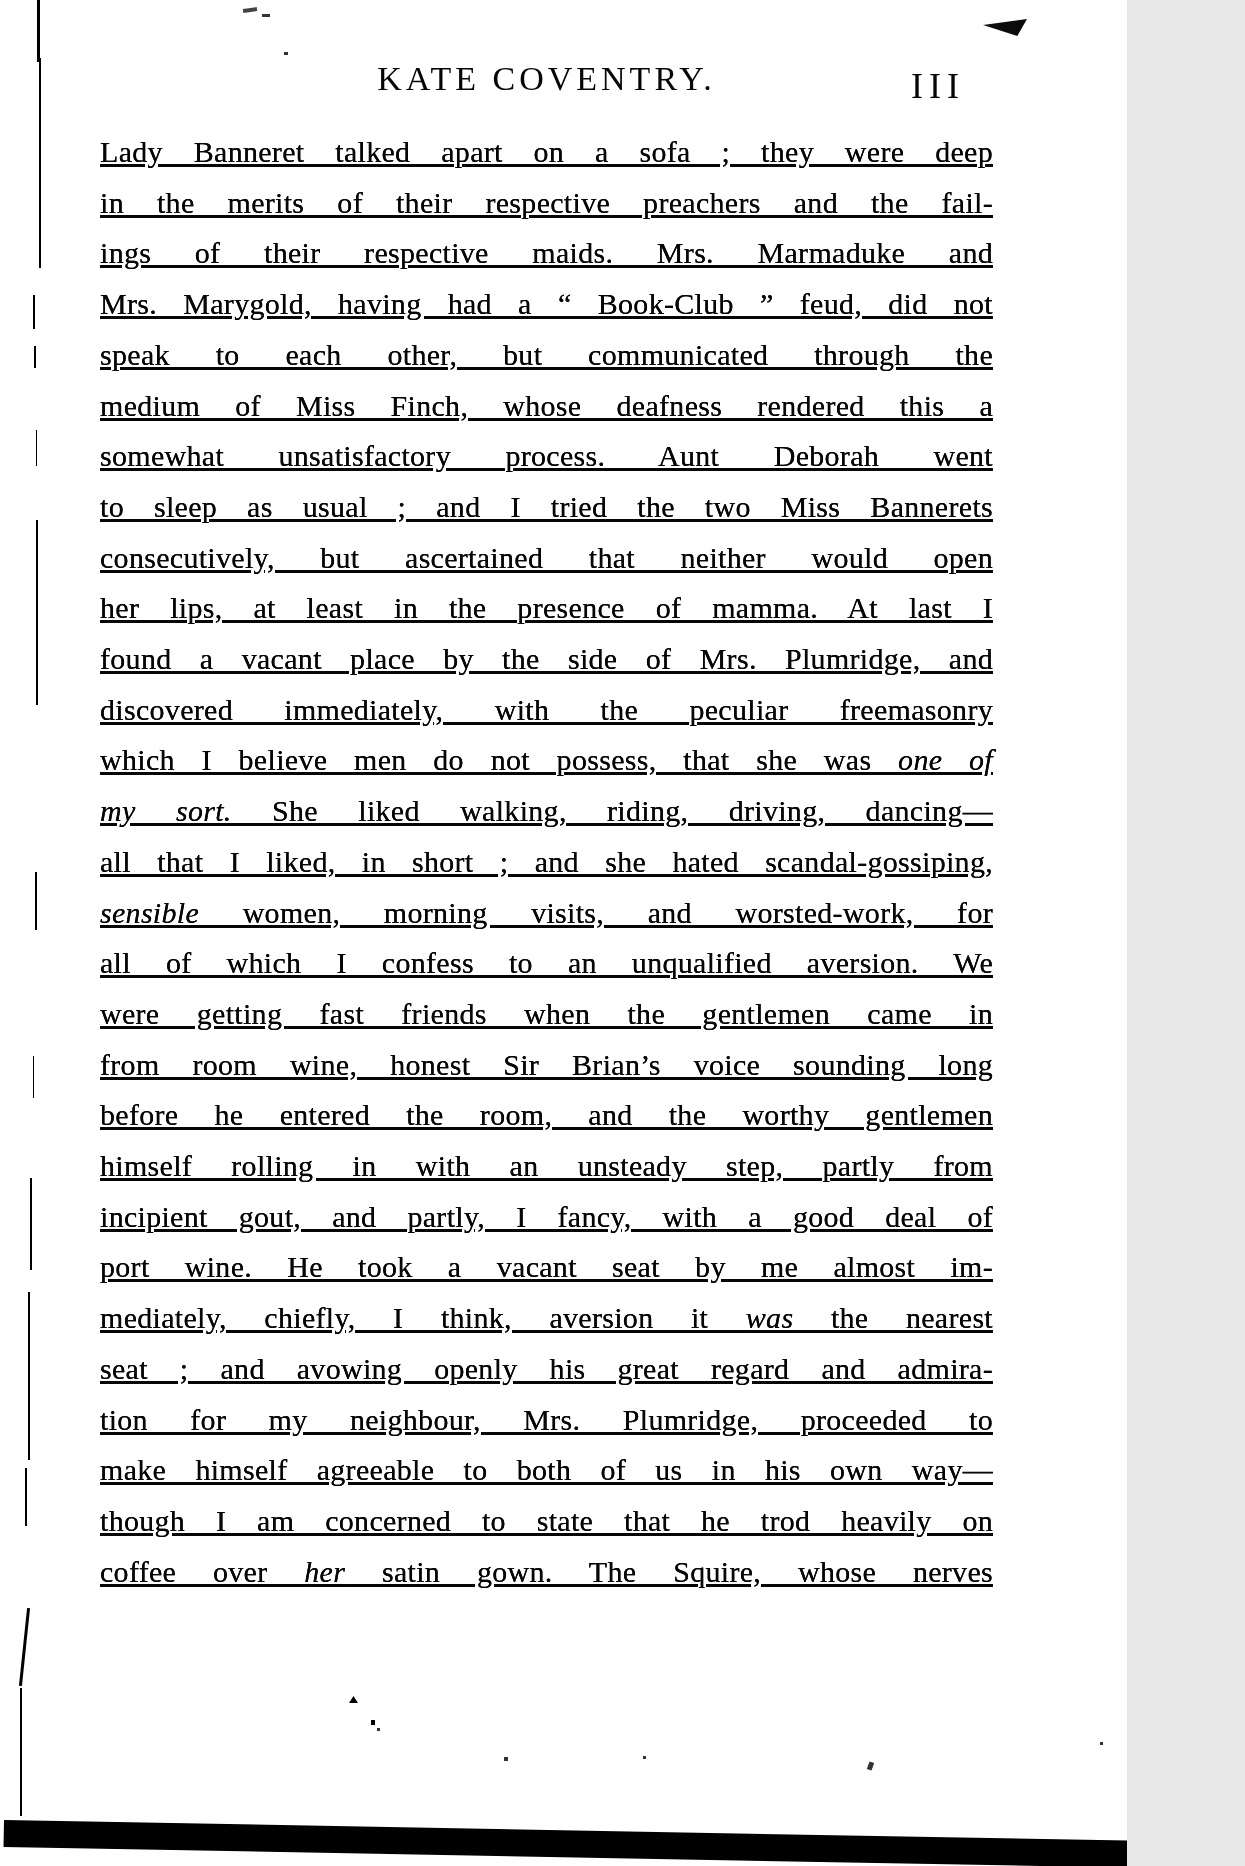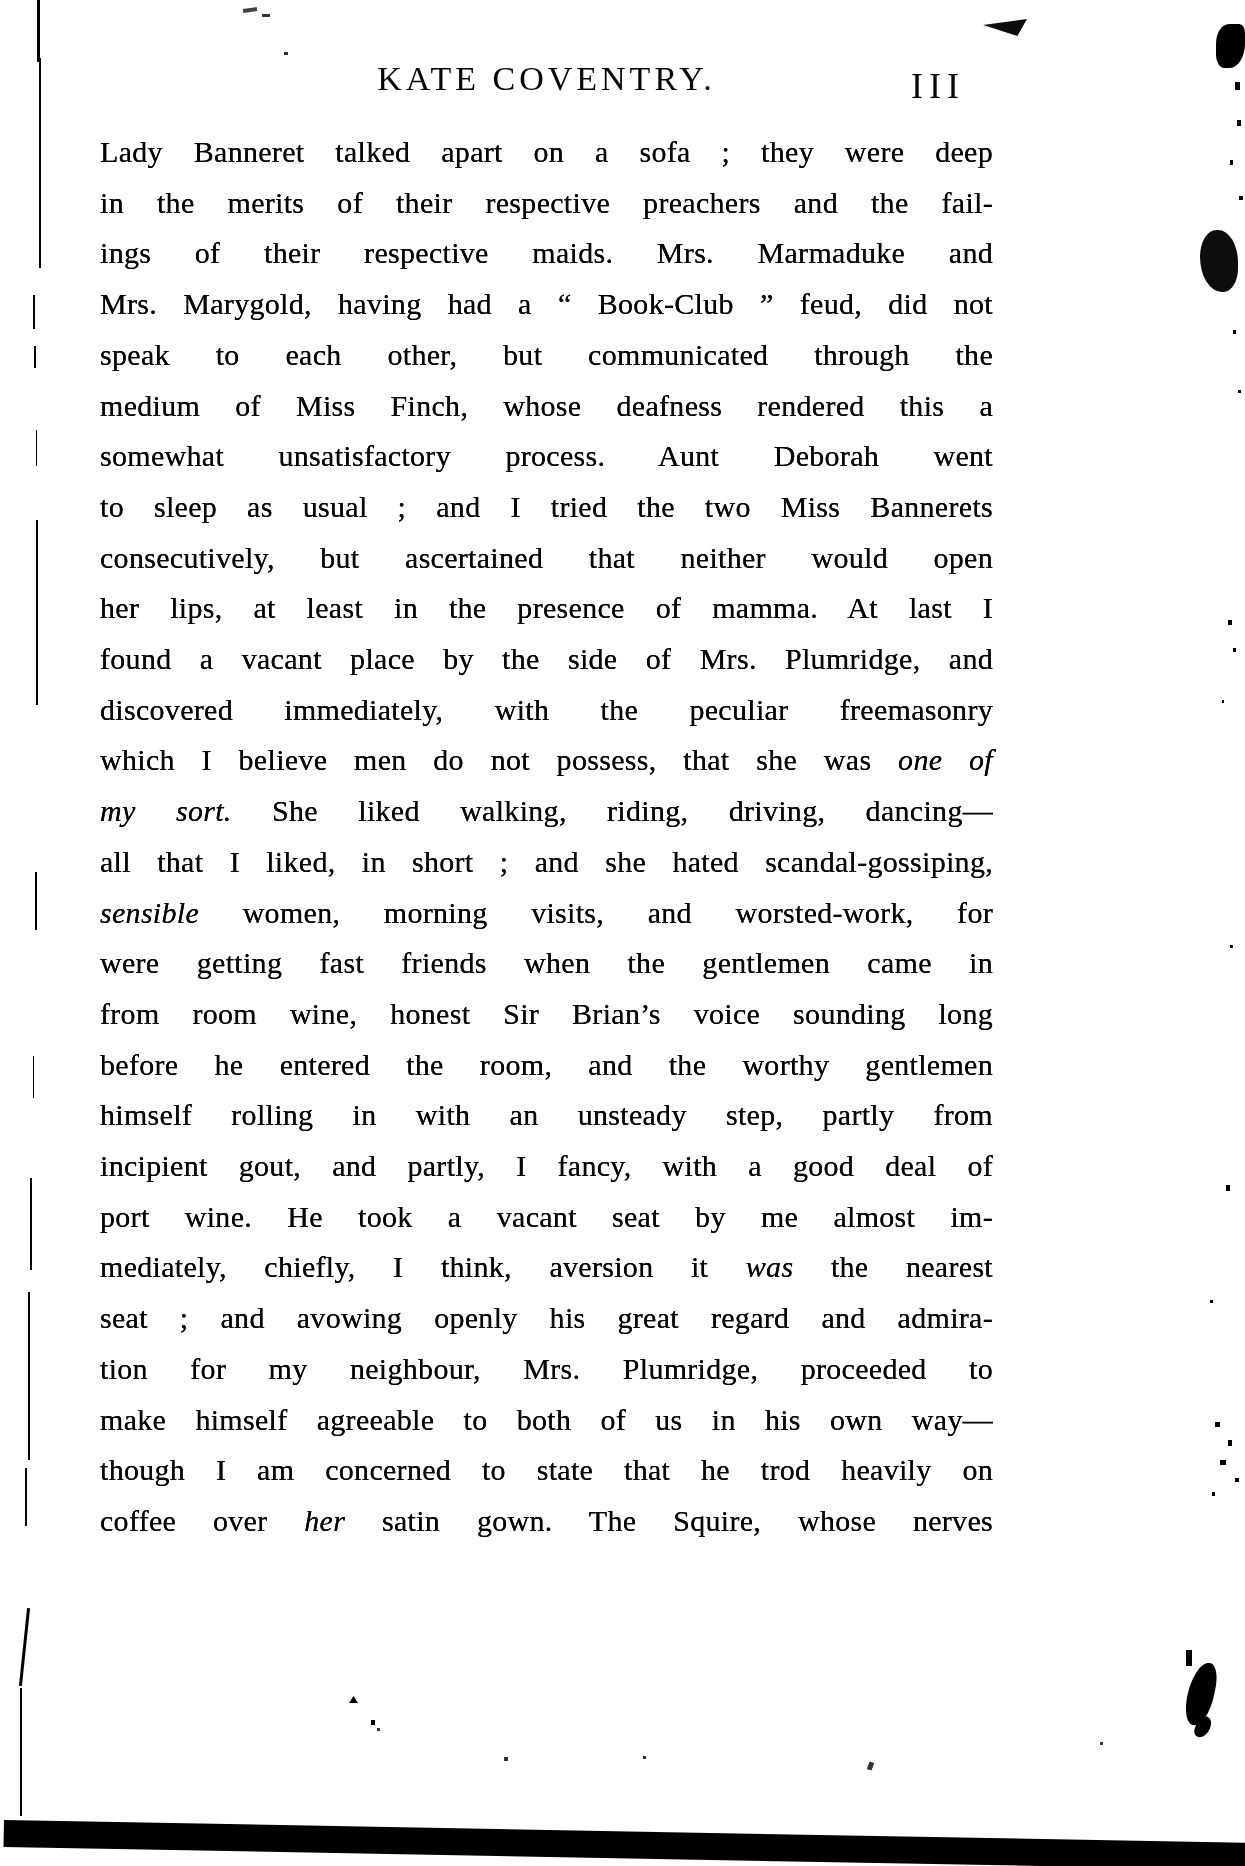--- a/index.html
+++ b/index.html
@@ -1,18 +1,18 @@
 <!DOCTYPE html>
 <html><head>
 <meta charset="utf-8">
 <style>
   html,body{margin:0;padding:0;background:#e8e8e8;}
   .page{
     position:relative;
-    width:1245px;height:1866px;
+    width:1127px;height:1866px;
     background:#ffffff;
     overflow:hidden;
     font-family:"Liberation Serif","DejaVu Serif",serif;
     color:#060606;
   }
   .header{
     position:absolute;left:100px;top:60px;width:893px;height:46px;
   }
   .title{
     display:block;text-align:center;
@@ -27,20 +27,21 @@
     position:absolute;left:100px;top:127px;width:893px;
   }
   .line{
     text-align:justify;
     text-align-last:justify;
     font-size:30px;
     line-height:50.7px;
     letter-spacing:0.3px;
     white-space:normal;
     text-shadow:0 0 0.5px #000;
+    text-decoration:underline;
   }
   .line i{font-style:italic;}
   .art{position:absolute;background:#000;}
   .blob1{border-radius:45% 20% 55% 30%;}
   .blob2{border-radius:45% 55% 40% 60%;background:#0d0d0d;}
   .blot{border-radius:60% 40% 55% 45%;transform:rotate(12deg);}
   .blot2{border-radius:50% 50% 60% 40%;transform:rotate(25deg);}
   .tri{background:#0c0c0c;clip-path:polygon(0 35%,100% 0,78% 100%);}
   .tri2{clip-path:polygon(50% 0,100% 100%,0 100%);}
   .bottom-bar{
@@ -72,20 +73,21 @@
       <div class="line"><span>somewhat unsatisfactory process. Aunt Deborah went</span></div>
       <div class="line"><span>to sleep as usual ; and I tried the two Miss Bannerets</span></div>
       <div class="line"><span>consecutively, but ascertained that neither would open</span></div>
       <div class="line"><span>her lips, at least in the presence of mamma. At last I</span></div>
       <div class="line"><span>found a vacant place by the side of Mrs. Plumridge, and</span></div>
       <div class="line"><span>discovered immediately, with the peculiar freemasonry</span></div>
       <div class="line"><span>which I believe men do not possess, that she was </span><i>one of</i></div>
       <div class="line"><i>my sort.</i><span> She liked walking, riding, driving, dancing—</span></div>
       <div class="line"><span>all that I liked, in short ; and she hated scandal-gossiping,</span></div>
       <div class="line"><i>sensible</i><span> women, morning visits, and worsted-work, for</span></div>
+      <div class="line"><span>all of which I confess to an unqualified aversion. We</span></div>
       <div class="line"><span>were getting fast friends when the gentlemen came in</span></div>
       <div class="line"><span>from room wine, honest Sir Brian’s voice sounding long</span></div>
       <div class="line"><span>before he entered the room, and the worthy gentlemen</span></div>
       <div class="line"><span>himself rolling in with an unsteady step, partly from</span></div>
       <div class="line"><span>incipient gout, and partly, I fancy, with a good deal of</span></div>
       <div class="line"><span>port wine. He took a vacant seat by me almost im-</span></div>
       <div class="line"><span>mediately, chiefly, I think, aversion it </span><i>was</i><span> the nearest</span></div>
       <div class="line"><span>seat ; and avowing openly his great regard and admira-</span></div>
       <div class="line"><span>tion for my neighbour, Mrs. Plumridge, proceeded to</span></div>
       <div class="line"><span>make himself agreeable to both of us in his own way—</span></div>

